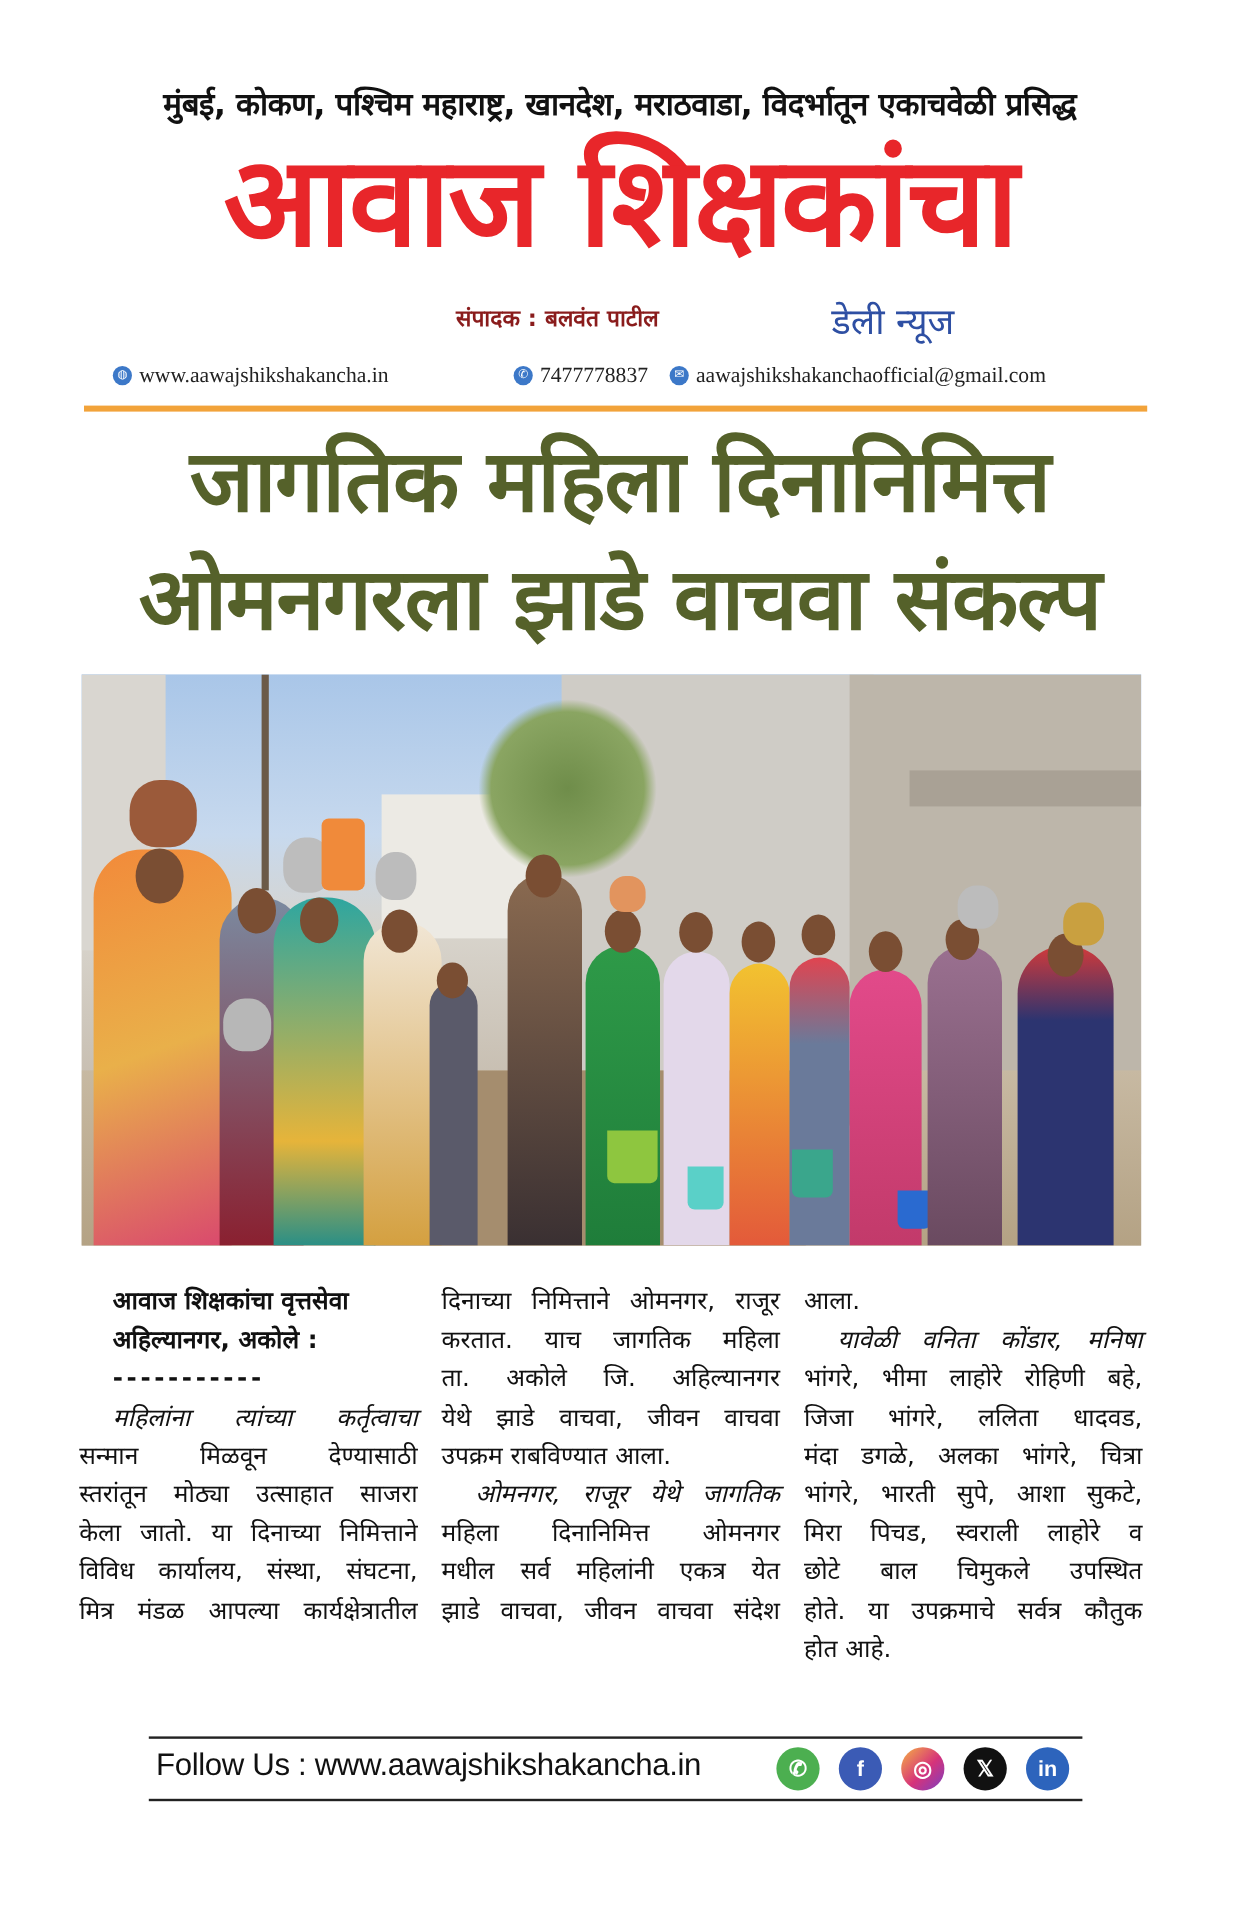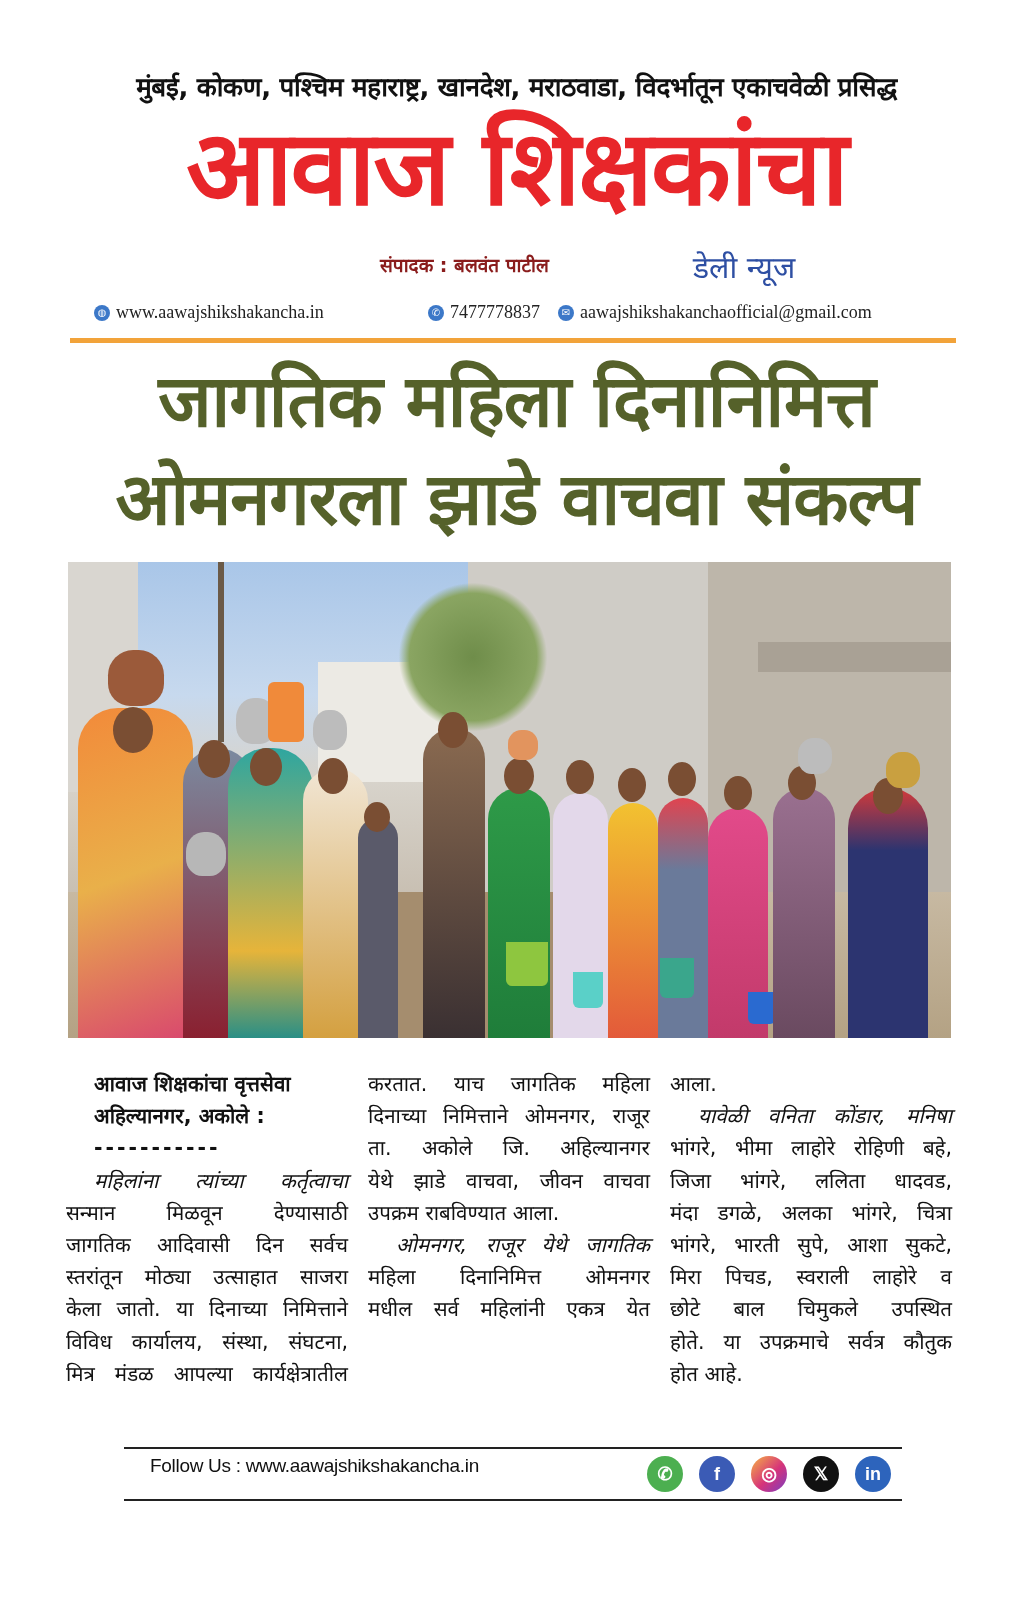--- a/index.html
+++ b/index.html
@@ -41,21 +41,21 @@
   .col2 { left: 302px; }
   .col3 { left: 604px; }
   .dateline { font-weight: bold; padding-left: 28px; }
   .dash { font-weight: bold; padding-left: 28px; letter-spacing: 3px; }
   .indent { text-indent: 28px; font-style: italic; }
   .line { display: block; text-align-last: justify; white-space: nowrap; }
   .line.last { text-align-last: left; }
 
   .rule-foot-top { position: absolute; top: 1447px; left: 124px; width: 778px; height: 2px; background: #222; }
   .rule-foot-bot { position: absolute; top: 1499px; left: 124px; width: 778px; height: 2px; background: #222; }
-  .follow { position: absolute; top: 1455px; left: 130px; font-family: "Liberation Sans", sans-serif; font-size: 19px; color: #111; letter-spacing: -0.3px; margin-left: 20px; }
+  .follow { position: absolute; top: 1455px; left: 130px; font-family: "Liberation Sans", sans-serif; font-size: 26px; color: #111; letter-spacing: -0.3px; }
   .socials { position: absolute; top: 1456px; left: 647px; display: flex; gap: 16px; }
   .soc { width: 36px; height: 36px; border-radius: 50%; display: flex; align-items: center; justify-content: center; color: #fff; font-weight: bold; font-family: "Liberation Sans", sans-serif; font-size: 18px; }
 </style>
 </head>
 <body>
 
 <div class="tagline">मुंबई, कोकण, पश्चिम महाराष्ट्र, खानदेश, मराठवाडा, विदर्भातून एकाचवेळी प्रसिद्ध</div>
 <div class="masthead">आवाज शिक्षकांचा</div>
 <div class="editor">संपादक : बलवंत पाटील</div>
 <div class="daily">डेली न्यूज</div>
@@ -145,35 +145,35 @@
   <div class="pot" style="left:818px;top:190px;width:34px;height:36px;background:#c9a040;"></div>
 </div>
 
 <div class="article">
   <div class="col col1">
     <div class="dateline">आवाज शिक्षकांचा वृत्तसेवा</div>
     <div class="dateline">अहिल्यानगर, अकोले :</div>
     <div class="dash">-----------</div>
     <span class="line indent">महिलांना त्यांच्या कर्तृत्वाचा</span>
     <span class="line">सन्मान मिळवून देण्यासाठी</span>
-    <span class="line">जागतिक आदिवासी दिन सर्वच</span>
     <span class="line">स्तरांतून मोठ्या उत्साहात साजरा</span>
     <span class="line">केला जातो. या दिनाच्या निमित्ताने</span>
     <span class="line">विविध कार्यालय, संस्था, संघटना,</span>
     <span class="line">मित्र मंडळ आपल्या कार्यक्षेत्रातील</span>
   </div>
   <div class="col col2">
+    <span class="line">दिनाच्या निमित्ताने ओमनगर, राजूर</span>
     <span class="line">करतात. याच जागतिक महिला</span>
-    <span class="line">दिनाच्या निमित्ताने ओमनगर, राजूर</span>
     <span class="line">ता. अकोले जि. अहिल्यानगर</span>
     <span class="line">येथे झाडे वाचवा, जीवन वाचवा</span>
     <span class="line last">उपक्रम राबविण्यात आला.</span>
     <span class="line indent">ओमनगर, राजूर येथे जागतिक</span>
     <span class="line">महिला दिनानिमित्त ओमनगर</span>
     <span class="line">मधील सर्व महिलांनी एकत्र येत</span>
+    <span class="line">झाडे वाचवा, जीवन वाचवा संदेश</span>
   </div>
   <div class="col col3">
     <span class="line last">आला.</span>
     <span class="line indent">यावेळी वनिता कोंडार, मनिषा</span>
     <span class="line">भांगरे, भीमा लाहोरे रोहिणी बहे,</span>
     <span class="line">जिजा भांगरे, ललिता धादवड,</span>
     <span class="line">मंदा डगळे, अलका भांगरे, चित्रा</span>
     <span class="line">भांगरे, भारती सुपे, आशा सुकटे,</span>
     <span class="line">मिरा पिचड, स्वराली लाहोरे व</span>
     <span class="line">छोटे बाल चिमुकले उपस्थित</span>

